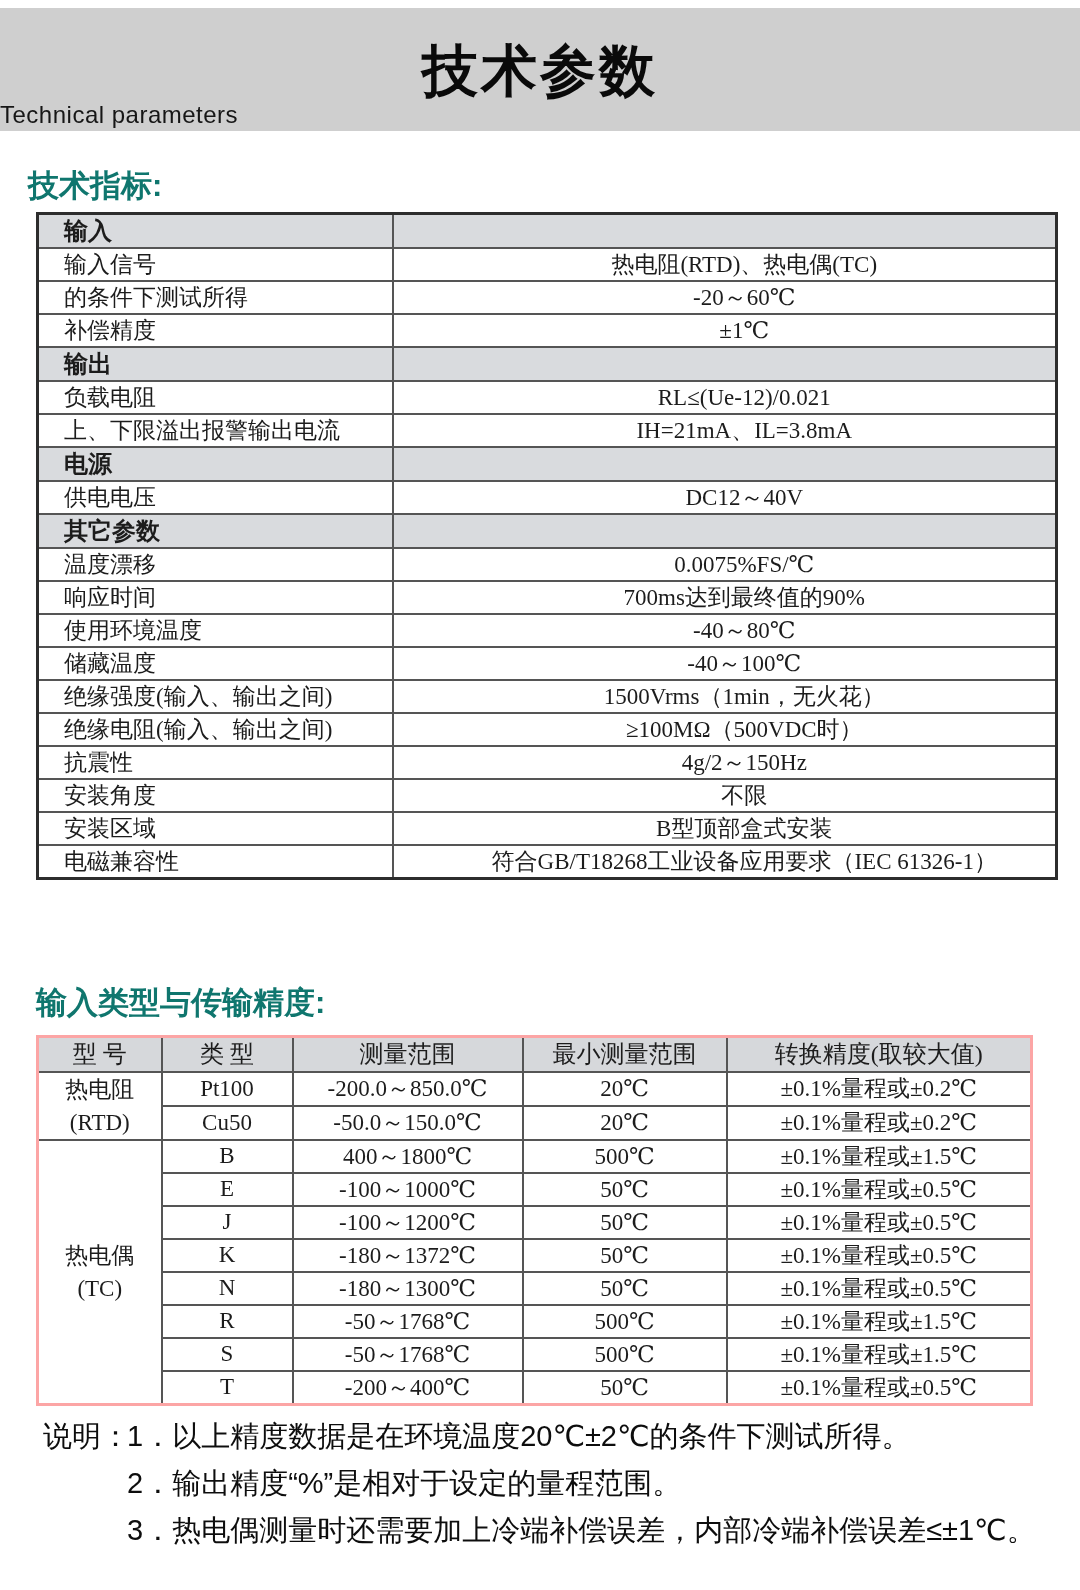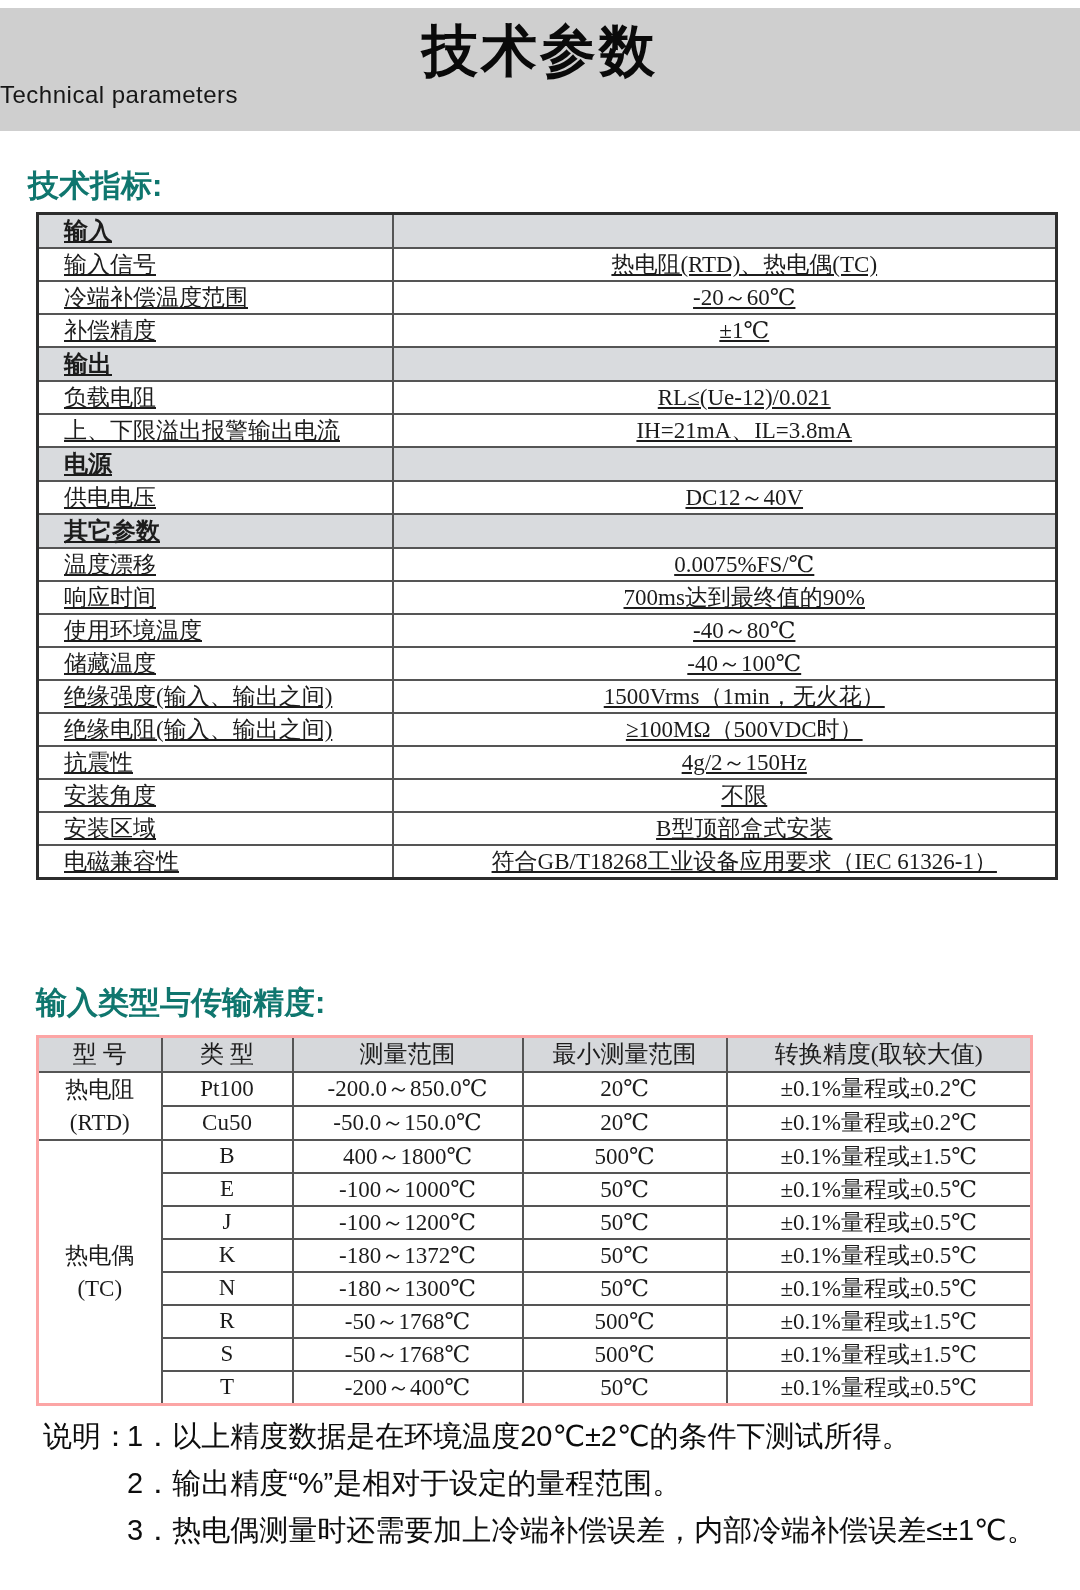--- a/index.html
+++ b/index.html
@@ -3,40 +3,39 @@
 <meta charset="utf-8">
 <style>
   html,body{margin:0;padding:0;background:#fff;}
   #page{
     position:relative;width:1080px;height:1590px;background:#ffffff;
     font-family:"Liberation Serif","DejaVu Serif",serif;color:#1c1c1c;overflow:hidden;
   }
   
   .banner{position:absolute;left:0;top:8px;width:1080px;height:123px;background:#cfcfcf;}
   .banner .title{
-    margin-top:12px;text-align:center;font-family:Liberation Sans, sans-serif;
+    margin-top:32px;text-align:center;font-family:Liberation Sans, sans-serif;
     font-size:56px;font-weight:700;letter-spacing:3px;color:#0a0a0a;line-height:62px;
   }
   .banner .subtitle{
     text-align:left;font-family:"Liberation Sans","DejaVu Sans",sans-serif;
     font-size:24px;font-weight:400;color:#161616;line-height:26px;letter-spacing:0.5px;
   }
   
   .sec-heading{
     position:absolute;font-family:"Liberation Sans","DejaVu Sans",sans-serif;
     font-size:31px;font-weight:700;color:#0f766e;white-space:nowrap;
   }
   #heading-specs{left:28px;top:165px;}
   #heading-accuracy{left:36px;top:982px;}
   
   #spec-table{
     position:absolute;left:36px;top:212px;width:1022px;
     border-collapse:collapse;table-layout:fixed;
     font-size:23px;
-    text-decoration:underline;
   }
   #spec-table td{
     height:33px;box-sizing:border-box;padding:0;
     border-top:2px solid #555;overflow:hidden;white-space:nowrap;
   }
   #spec-table{border:3px solid #2d2d2d;}
   #spec-table td.c1{width:355px;padding-left:25px;}
   #spec-table td.c2{border-left:2px solid #555;padding-left:40px;text-align:center;}
   #spec-table tr.section-row td{background:#d9dbde;font-weight:700;font-size:24px;}
   
@@ -77,21 +76,21 @@
     <tbody>
         <tr class="section-row">
           <td class="c1">输入</td>
           <td class="c2"></td>
         </tr>
         <tr>
           <td class="c1">输入信号</td>
           <td class="c2">热电阻(RTD)、热电偶(TC)</td>
         </tr>
         <tr>
-          <td class="c1">冷端补偿温度范围</td>
+          <td class="c1">的条件下测试所得</td>
           <td class="c2">-20～60℃</td>
         </tr>
         <tr>
           <td class="c1">补偿精度</td>
           <td class="c2">±1℃</td>
         </tr>
         <tr class="section-row">
           <td class="c1">输出</td>
           <td class="c2"></td>
         </tr>

